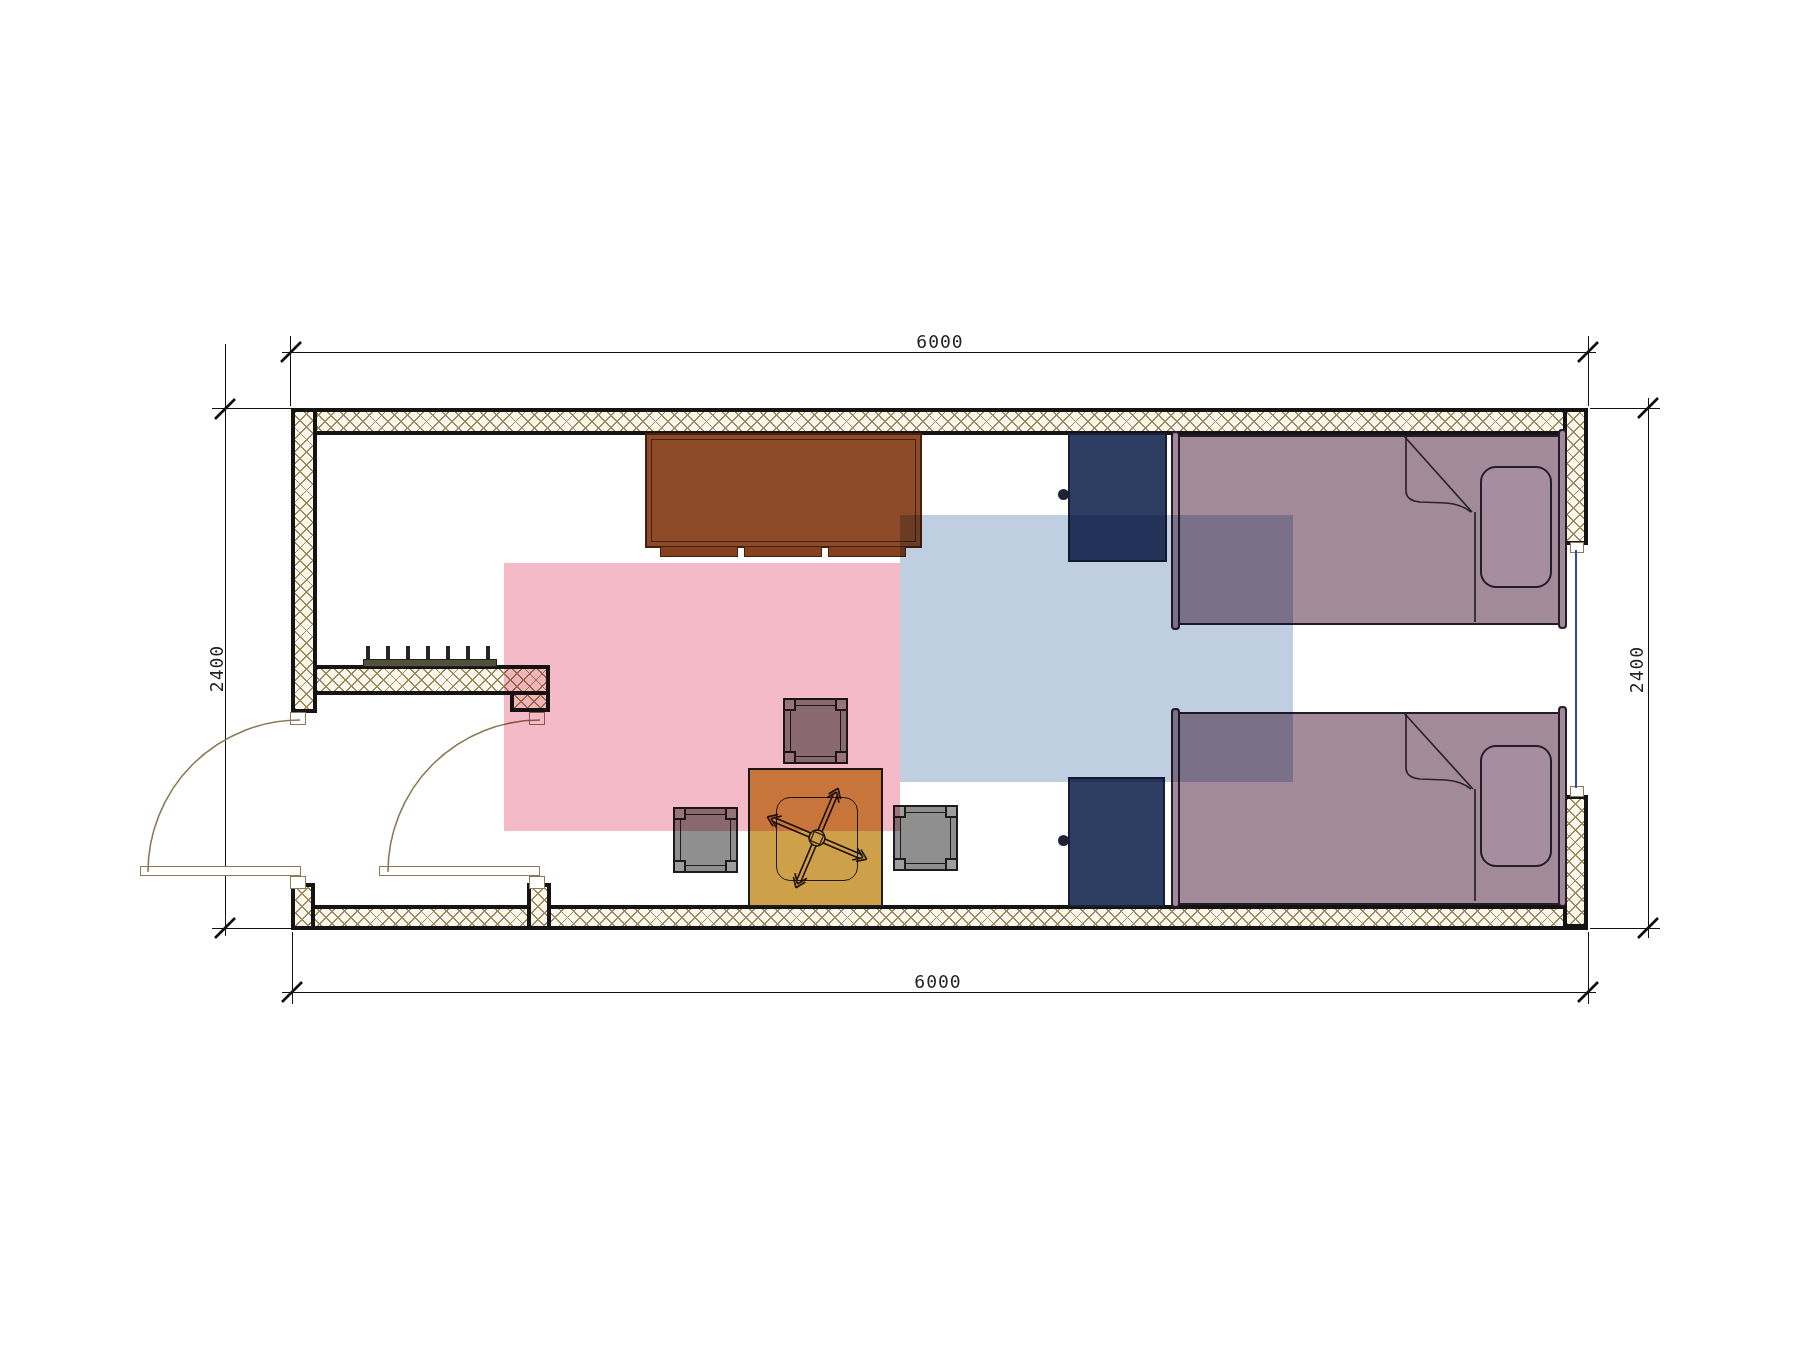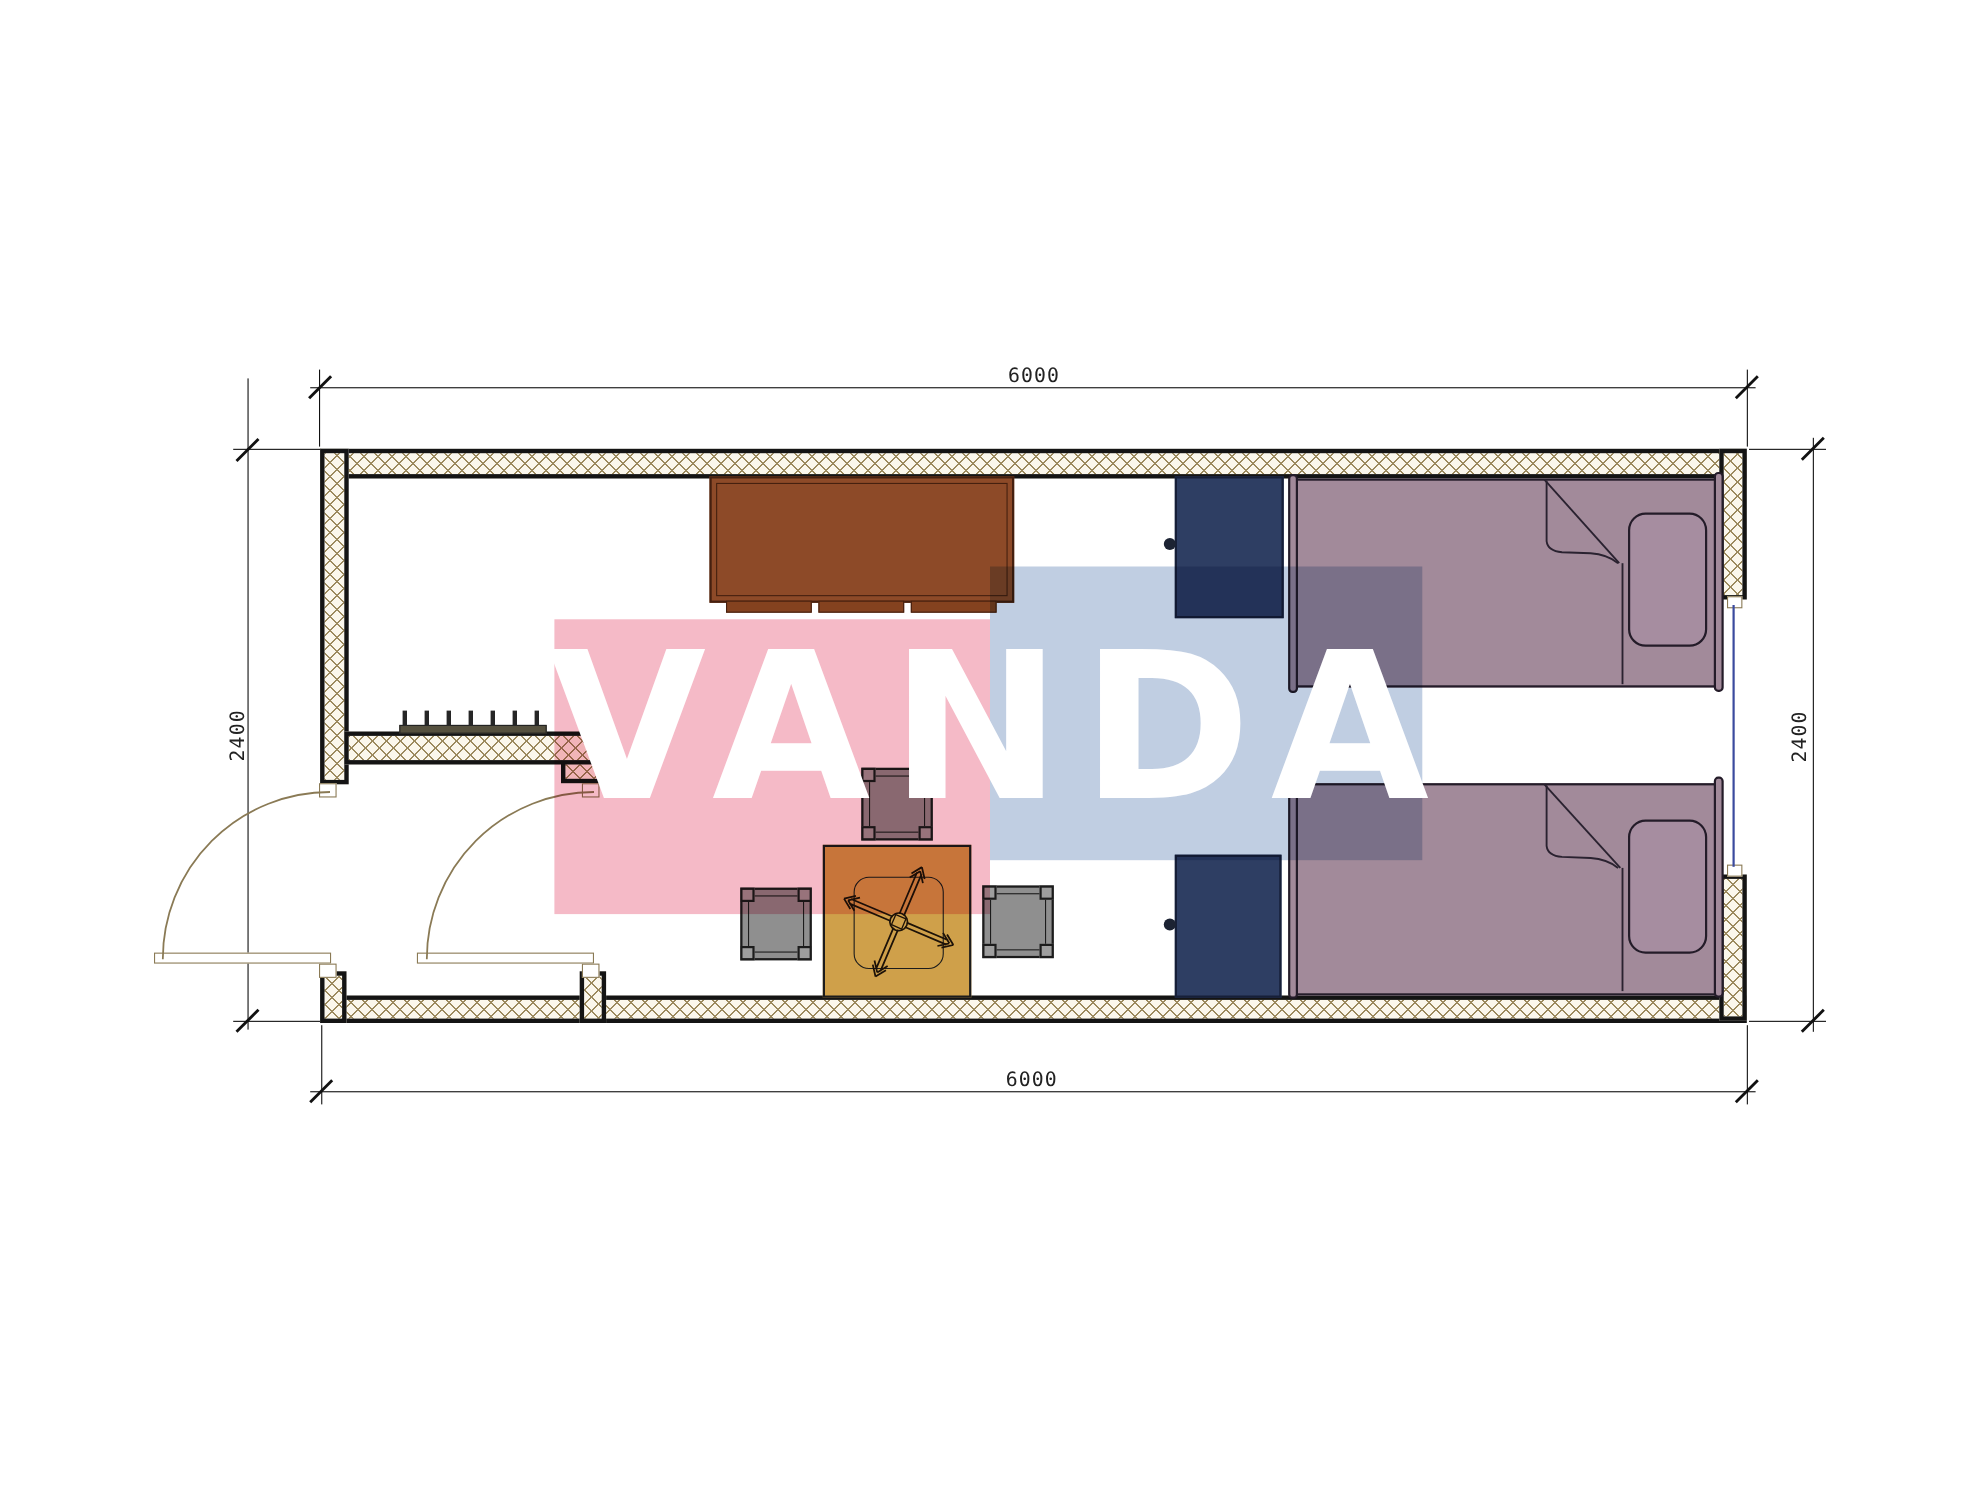--- a/index.html
+++ b/index.html
@@ -172,15 +172,14 @@
   <div class="dline" style="left:1590px;top:408px;width:70px;height:1px;"></div>
   <div class="dline" style="left:1590px;top:928px;width:70px;height:1px;"></div>
 
   <div class="dimtext" style="left:880px;top:331px;width:120px;">6000</div>
   <div class="dimtext" style="left:878px;top:971px;width:120px;">6000</div>
   <div class="dimtext rot" style="left:176px;top:658px;width:80px;">2400</div>
   <div class="dimtext rot" style="left:1596px;top:659px;width:80px;">2400</div>
 
   <div class="wm z5" style="left:504px;top:563px;width:396px;height:268px;background:#f5bac7;"></div>
   <div class="wm z5" style="left:900px;top:515px;width:393px;height:267px;background:#c0cee2;"></div>
-  <div class="vanda" style="left:498px;top:568px;">VANDA</div>
 
 </div>
 
 </body></html>

